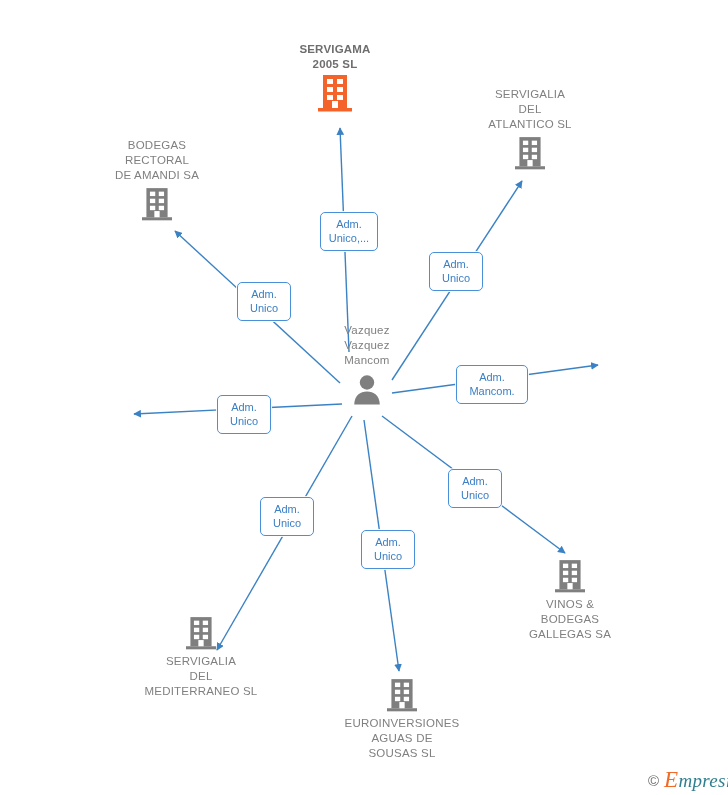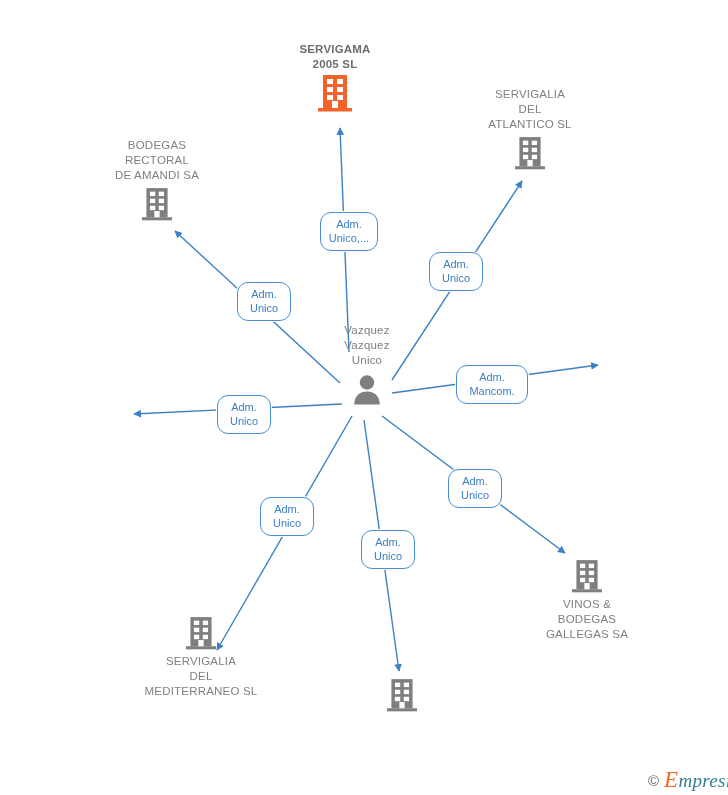--- a/index.html
+++ b/index.html
@@ -50,21 +50,21 @@
   }
   .bldg {
     display: block;
   }
   .person {
     display: block;
   }
   .edge-label {
     position: absolute;
     border: 1px solid #4a90d9;
-    border-radius: 11px;
+    border-radius: 5px;
     background: #ffffff;
     color: #3b7fc4;
     font-size: 11px;
     line-height: 14px;
     padding: 4px 7px 5px 7px;
     text-align: center;
     white-space: pre-line;
     box-shadow: 0 0 0 1px rgba(255,255,255,0.9);
   }
   .watermark {
@@ -226,23 +226,26 @@
           <rect x="9" y="5" width="6" height="5"></rect>
             <rect x="19" y="5" width="6" height="5"></rect>
           <rect x="9" y="13" width="6" height="5"></rect>
             <rect x="19" y="13" width="6" height="5"></rect>
           <rect x="9" y="21" width="6" height="5"></rect>
             <rect x="19" y="21" width="6" height="5"></rect>
           <rect x="14" y="27" width="6" height="7"></rect>
         </g>
       </svg>
     </div>
-  </div>
-
-  <div class="node" style="left:587px; top:555px;">
+    <div class="node-label">EUROINVERSIONES
+AGUAS DE
+SOUSAS SL</div>
+  </div>
+
+  <div class="node" style="left:570px; top:555px;">
     <div class="icon-wrap">
       <svg class="bldg" width="30" height="34" viewBox="0 0 34 38" aria-hidden="true">
         <g fill="#7f7f7f">
           <rect x="5" y="1" width="24" height="33"></rect>
           <rect x="0" y="34" width="34" height="3.5"></rect>
         </g>
         <g fill="#ffffff">
           <rect x="9" y="5" width="6" height="5"></rect>
             <rect x="19" y="5" width="6" height="5"></rect>
           <rect x="9" y="13" width="6" height="5"></rect>
@@ -254,21 +257,21 @@
       </svg>
     </div>
     <div class="node-label">VINOS &amp;
 BODEGAS
 GALLEGAS SA</div>
   </div>
 
   <div class="node" style="left:367px; top:323px;">
     <div class="node-label">Vazquez
 Vazquez
-Unico</div>
+Mancom</div>
     <div class="icon-wrap">
       <svg class="person" width="32" height="32" viewBox="0 0 32 32" aria-hidden="true">
         <circle cx="16" cy="9.5" r="7.2" fill="#7f7f7f"></circle>
         <path d="M3.2 31.5 C3.6 22.5 9.2 18.6 16 18.6 C22.8 18.6 28.4 22.5 28.8 31.5 Z" fill="#7f7f7f"></path>
       </svg>
     </div>
   </div>
 
   <div class="edge-label" style="left:320px; top:212px; width:42px;">Adm.
 Unico,...</div>

